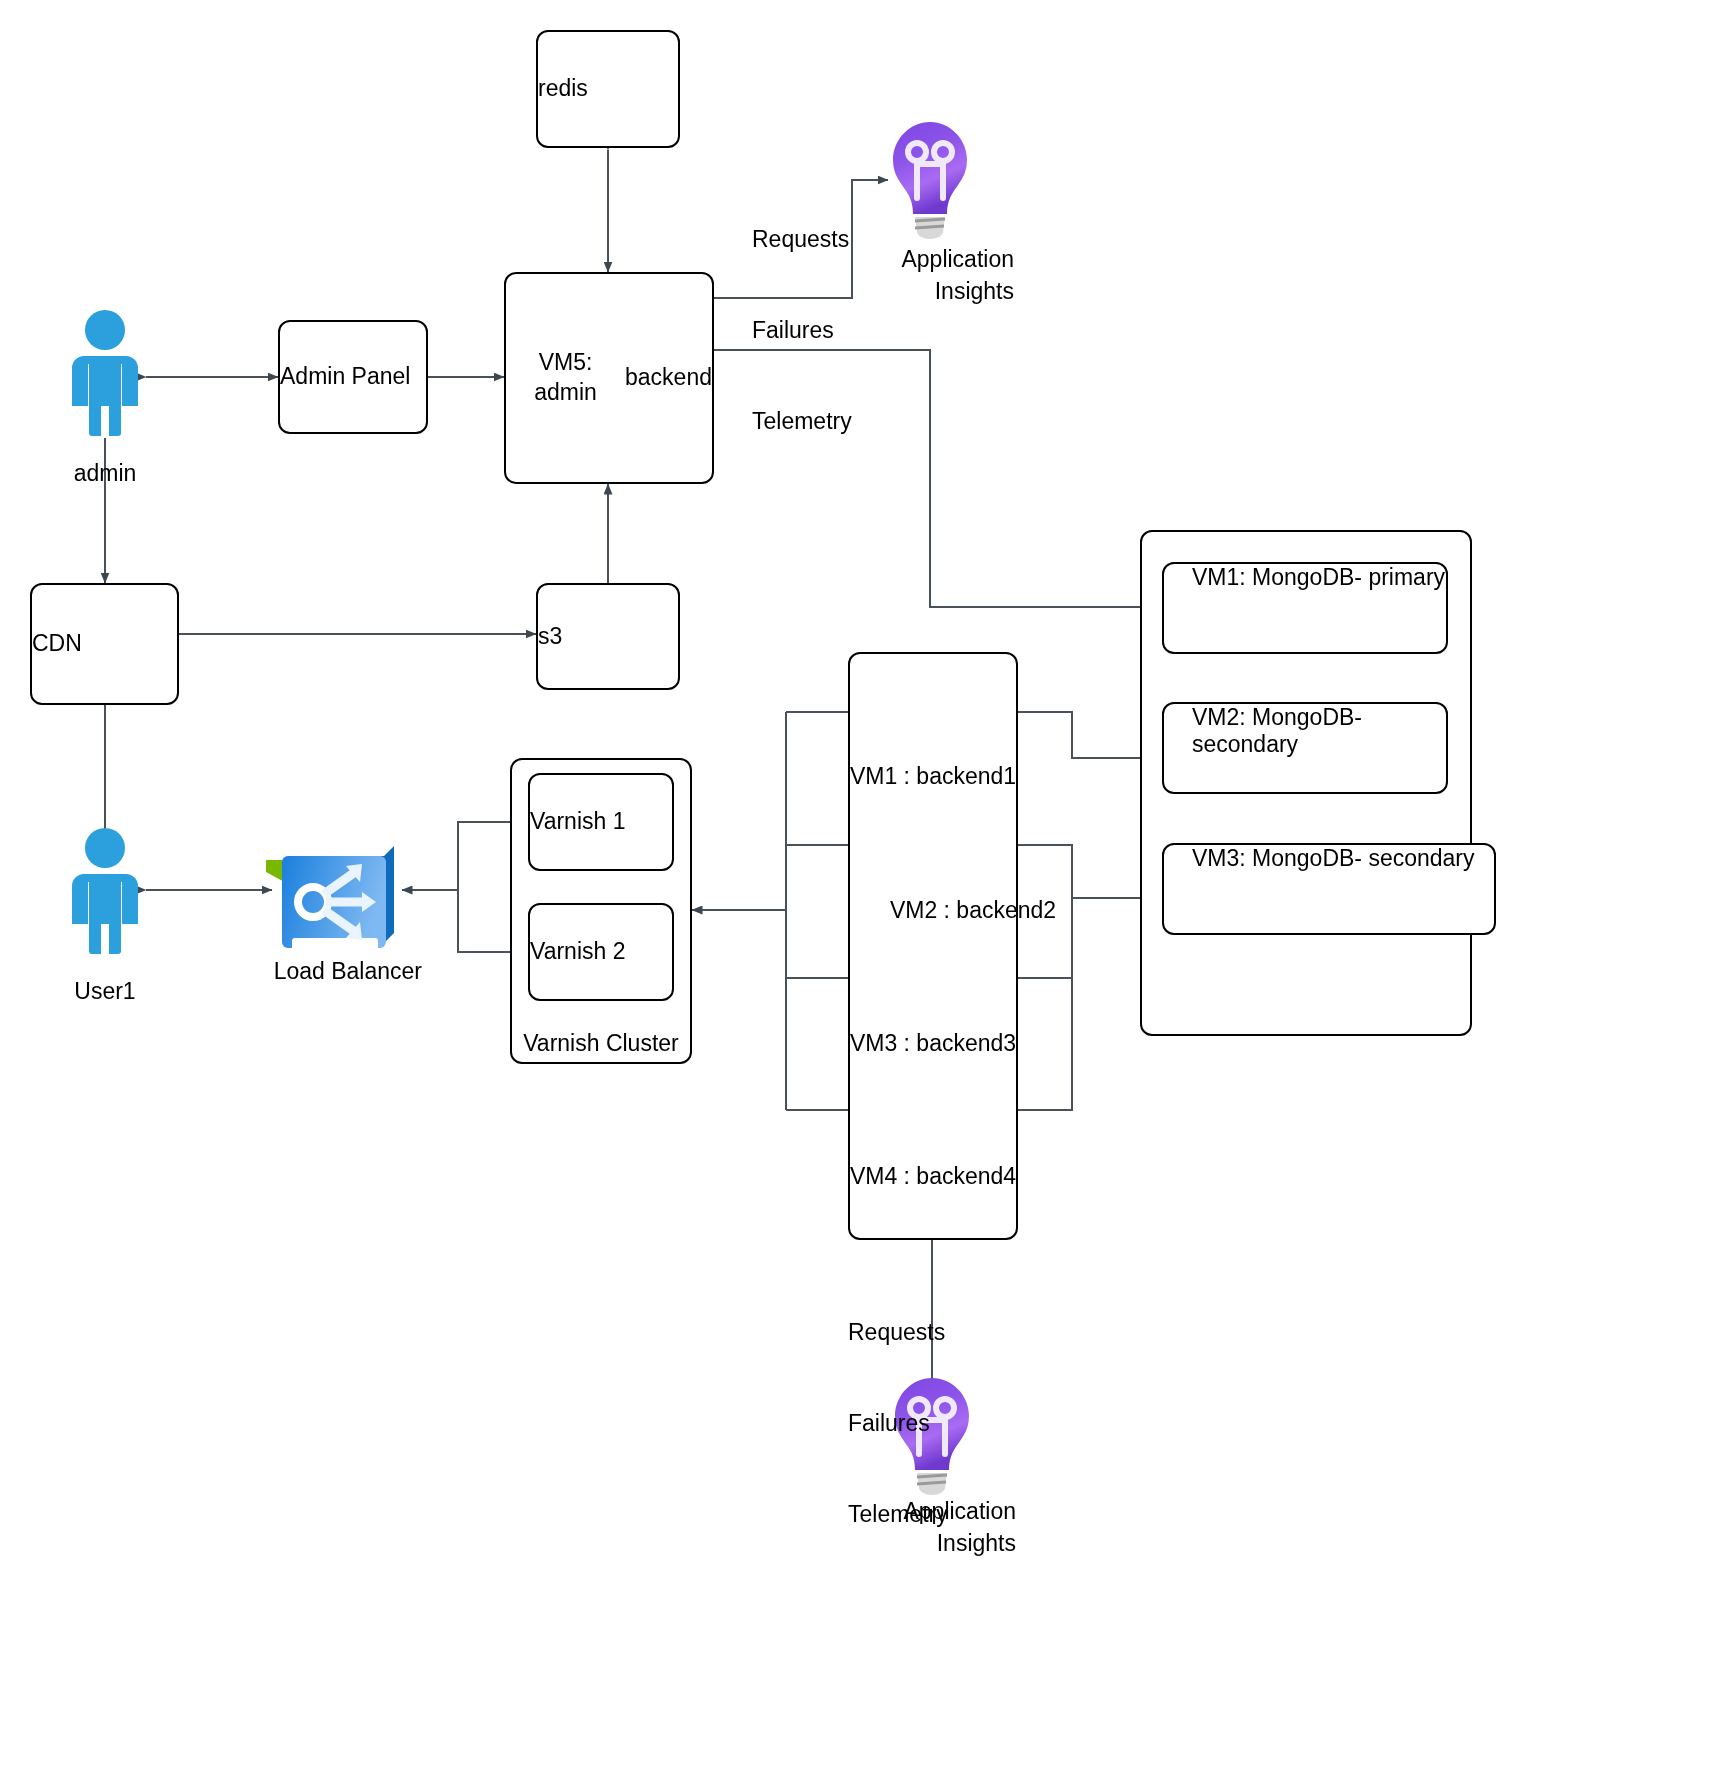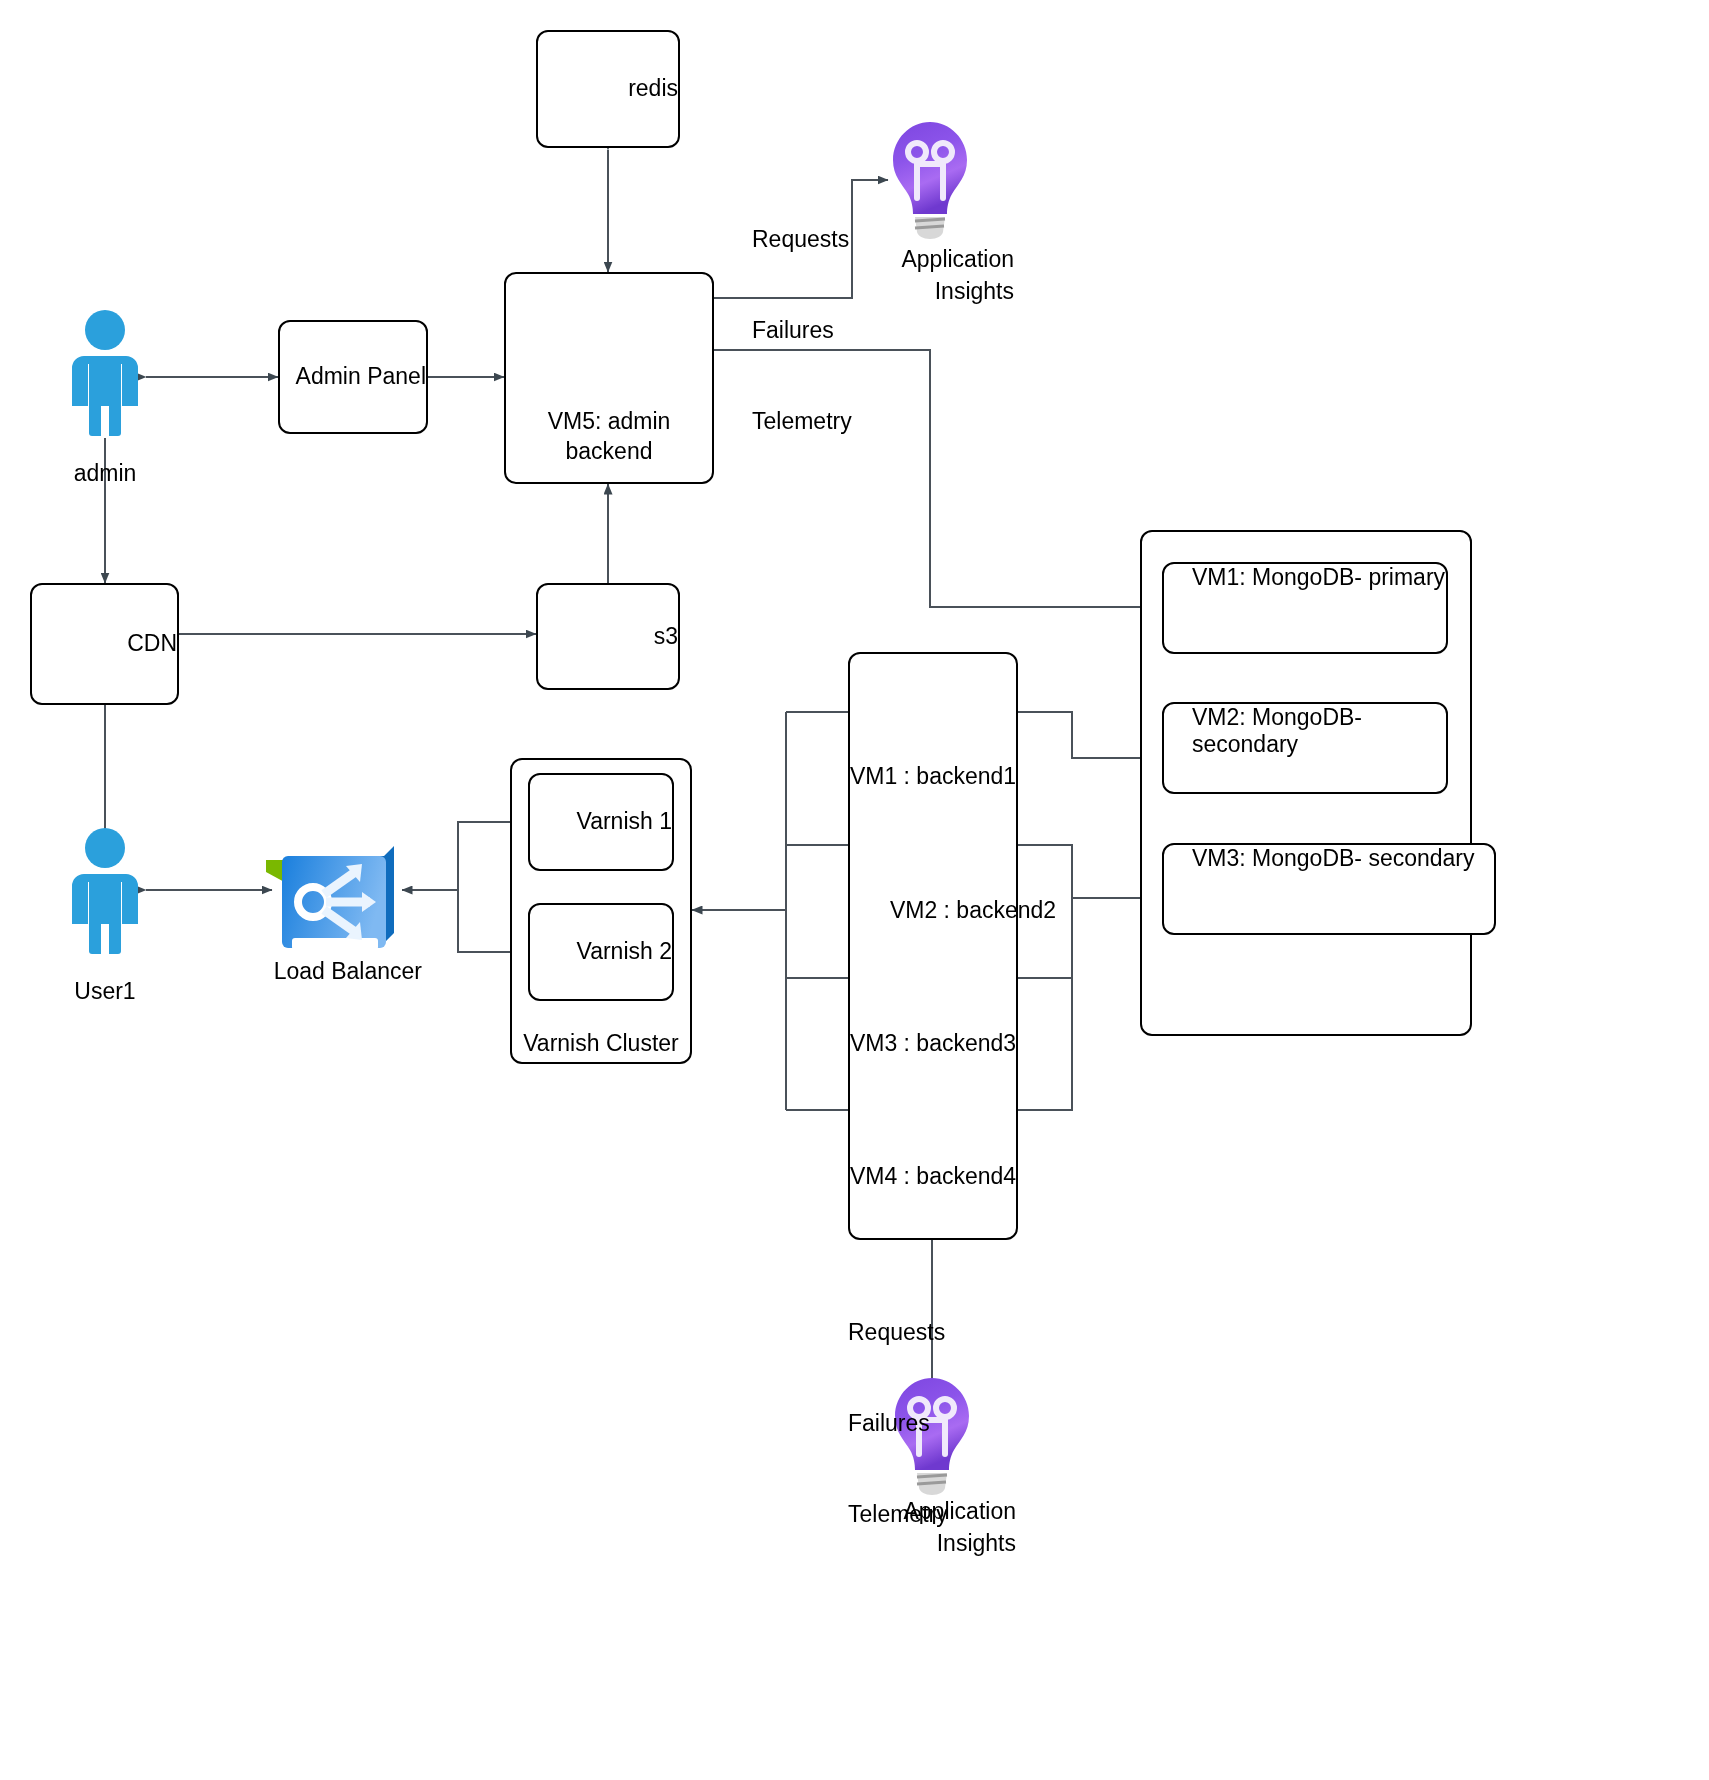--- a/index.html
+++ b/index.html
@@ -29,21 +29,21 @@
     position: absolute;
     box-sizing: border-box;
   }
   
   .rectbox {
     border: 2.2px solid #000000;
     border-radius: 12px;
     background: #ffffff;
     display: flex;
     align-items: center;
-    justify-content: flex-end;
+    justify-content: flex-start;
     text-align: center;
     font-size: 23px;
     line-height: 1.3;
   }
   .container-box {
     border: 2.6px solid #000000;
     border-radius: 12px;
     background: #ffffff;
   }
   .vm-caption {
@@ -80,21 +80,21 @@
     align-items: flex-start;
     font-size: 23px;
     padding-left: 28px;
     box-sizing: border-box;
   }
   .vm5box {
     border: 2.4px solid #000000;
     border-radius: 12px;
     background: #ffffff;
     display: flex;
-    flex-direction: column;
+    flex-direction: row;
     align-items: center;
     justify-content: center;
     box-sizing: border-box;
   }
   svg { display: block; }
 </style>
 </head>
 <body>
 
 <div id="canvas">

